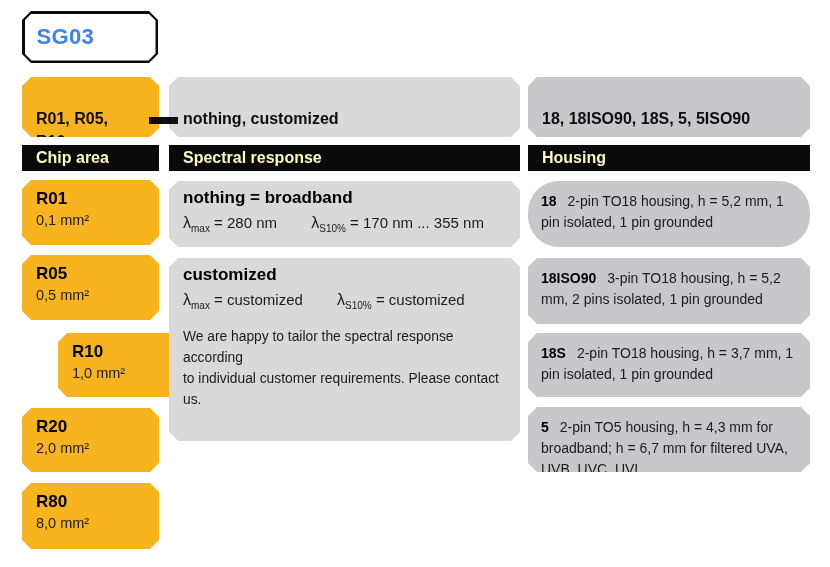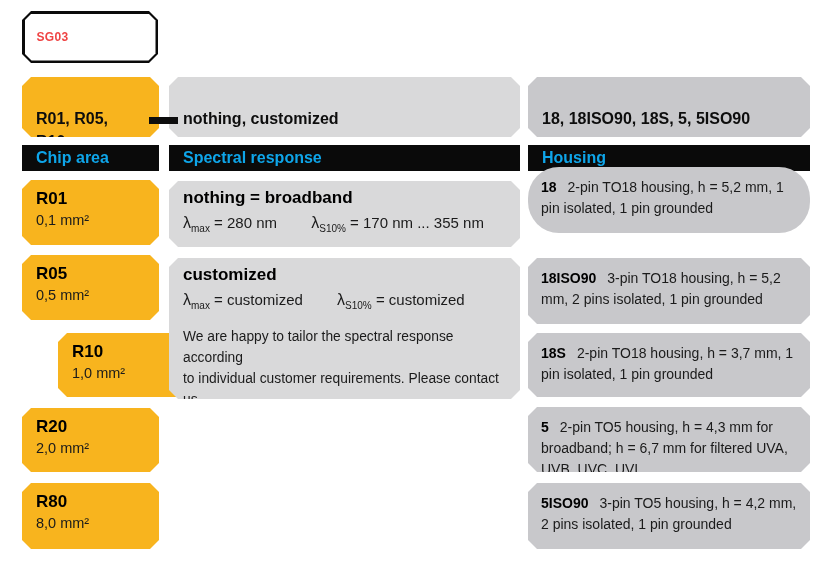--- a/index.html
+++ b/index.html
@@ -15,29 +15,29 @@
     clip-path:polygon(9px 0,calc(100% - 9px) 0,100% 9px,100% calc(100% - 9px),
                       calc(100% - 9px) 100%,9px 100%,0 calc(100% - 9px),0 9px);
   }
   .abs{position:absolute;box-sizing:border-box;}
   
   .sg-outer{left:22px;top:11px;width:136px;height:52px;background:#0a0a0a;}
   .sg-inner{position:absolute;inset:2.5px;background:#ffffff;
     clip-path:polygon(7px 0,calc(100% - 7px) 0,100% 7px,100% calc(100% - 7px),
                       calc(100% - 7px) 100%,7px 100%,0 calc(100% - 7px),0 7px);
     display:flex;align-items:center;padding-left:12px;}
-  .sg-inner span{font-size:12px;font-weight:bold;color:#ef4444;letter-spacing:.3px;text-align:right;}
+  .sg-inner span{font-size:22px;font-weight:bold;color:#3b82f6;letter-spacing:.3px;text-align:right;}
   
   .opt{padding:7px 14px;font-size:16px;font-weight:bold;color:#0d0d0d;line-height:23px;white-space:pre-line;}
   .yellow{background:var(--yellow);}
   .gray-light{background:var(--gray-light);}
   .gray-dark{background:var(--gray-dark);}
   .dash{left:149px;top:117px;width:29px;height:7px;background:#0d0d0d;z-index:3;}
   
-  .bar{top:145px;height:26px;background:var(--bar);color:#0ea5e9;
+  .bar{top:145px;height:26px;background:var(--bar);color:#fef9c3;
     font-size:16px;font-weight:bold;line-height:25px;padding-left:14px;}
   
   .chip{left:22px;width:137px;padding:8px 14px;}
   .chip .code{font-size:17px;font-weight:bold;color:#000;line-height:22px;}
   .chip .area{font-size:14.5px;line-height:20px;}
   
   .spec{left:169px;width:351px;padding:6px 14px;}
   .spec .title{font-size:17px;font-weight:bold;color:#000;line-height:22px;}
   .formula-row{margin-top:5px;font-size:15px;}
   .formula{white-space:nowrap;}
@@ -98,39 +98,36 @@
     <div class="area">8,0 mm²</div>
   </div>
 
   <div class="abs chamfer gray-light spec" style="top:181px;height:66px;">
     <div class="title">nothing = broadband</div>
     <div class="formula-row">
       <span class="formula"><span class="lam">λ</span><sub>max</sub><span> = 280 nm</span></span>
       <span class="formula second"><span class="lam">λ</span><sub>S10%</sub><span> = 170 nm ... 355 nm</span></span>
     </div>
   </div>
-  <div class="abs chamfer gray-light spec" style="top:258px;height:141px;">
+  <div class="abs chamfer gray-light spec" style="top:258px;height:183px;">
     <div class="title">customized</div>
     <div class="formula-row">
       <span class="formula"><span class="lam">λ</span><sub>max</sub><span> = customized</span></span>
       <span class="formula second"><span class="lam">λ</span><sub>S10%</sub><span> = customized</span></span>
     </div>
     <p class="note">We are happy to tailor the spectral response according
 to individual customer requirements. Please contact us.</p>
   </div>
 
-  <div class="abs chamfer gray-dark house" style="top:167px;height:66px;border-radius:31px;">
+  <div class="abs chamfer gray-dark house" style="top:181px;height:66px;border-radius:31px;">
     <p><span class="code">18</span><span>2-pin TO18 housing, h = 5,2 mm, 1 pin isolated, 1 pin grounded</span></p>
   </div>
   <div class="abs chamfer gray-dark house" style="top:258px;height:66px;">
     <p><span class="code">18ISO90</span><span>3-pin TO18 housing, h = 5,2 mm, 2 pins isolated, 1 pin grounded</span></p>
   </div>
   <div class="abs chamfer gray-dark house" style="top:333px;height:64px;">
     <p><span class="code">18S</span><span>2-pin TO18 housing, h = 3,7 mm, 1 pin isolated, 1 pin grounded</span></p>
   </div>
   <div class="abs chamfer gray-dark house" style="top:407px;height:65px;">
     <p><span class="code">5</span><span>2-pin TO5 housing, h = 4,3 mm for broadband; h = 6,7 mm for filtered UVA, UVB, UVC, UVI</span></p>
   </div>
-  <div class="abs chamfer gray-dark house" style="top:483px;height:66px;">
-    <p><span class="code">5ISO90</span><span>3-pin TO5 housing, h = 4,2 mm, 2 pins isolated, 1 pin grounded</span></p>
-  </div>
 
 </div>
 
 </body></html>

